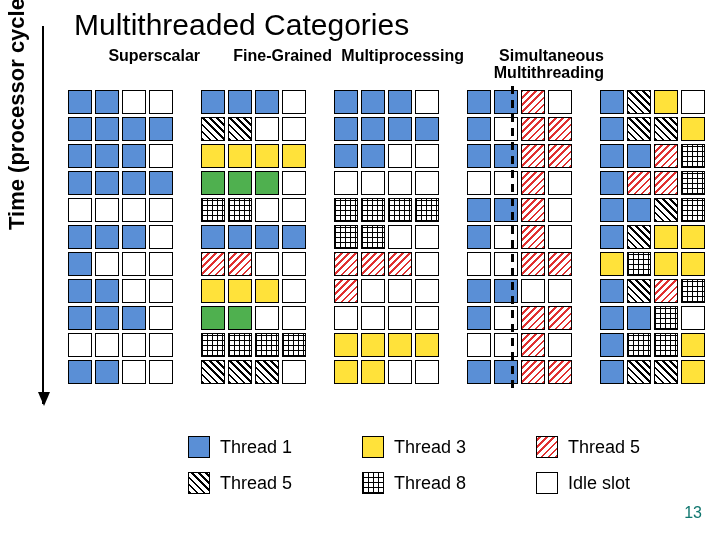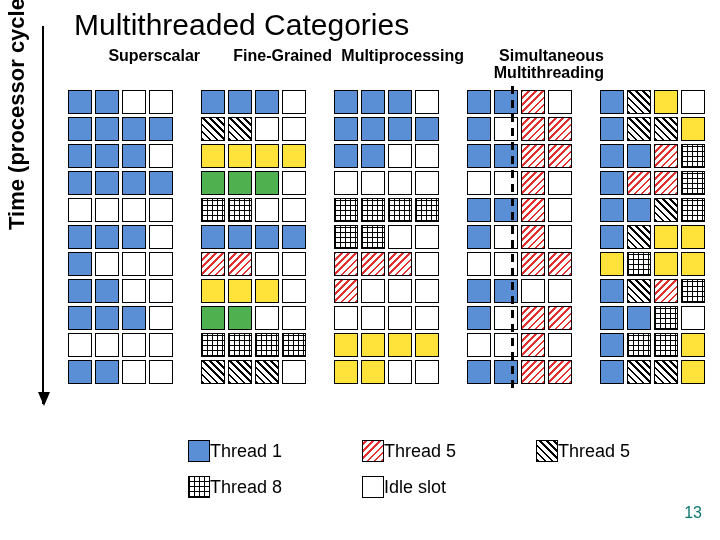--- a/index.html
+++ b/index.html
@@ -105,21 +105,21 @@
     position: absolute;
     left: 188px;
     top: 432px;
     display: grid;
     grid-template-columns: repeat(3, 170px);
     grid-template-rows: repeat(2, 30px);
     column-gap: 4px;
     row-gap: 6px;
     font-size: 18px;
   }
-  .legend .row { display: flex; align-items: flex-end; gap: 0; }
+  .legend .row { display: flex; align-items: center; gap: 10px; }
   .legend .sw { width: 22px; height: 22px; border: 1.5px solid #000; }
   .pageno {
     position: absolute;
     right: 18px;
     bottom: 18px;
     color: #0f766e;
     font-size: 16px;
   }
 </style>
 </head>
@@ -371,20 +371,24 @@
 </div>
 
 <div class="divider" style="left:511px; top:86px; height:308px;"></div>
 
 <div class="legend">
   <div class="row">
     <div class="sw t1"></div>
     <span>Thread 1</span>
   </div>
   <div class="row">
+    <div class="sw t3"></div>
+    <span>Thread 3</span>
+  </div>
+  <div class="row">
     <div class="sw t5"></div>
     <span>Thread 5</span>
   </div>
   <div class="row">
     <div class="sw t2"></div>
     <span>Thread 5</span>
   </div>
   <div class="row">
     <div class="sw t4"></div>
     <span>Thread 8</span>

